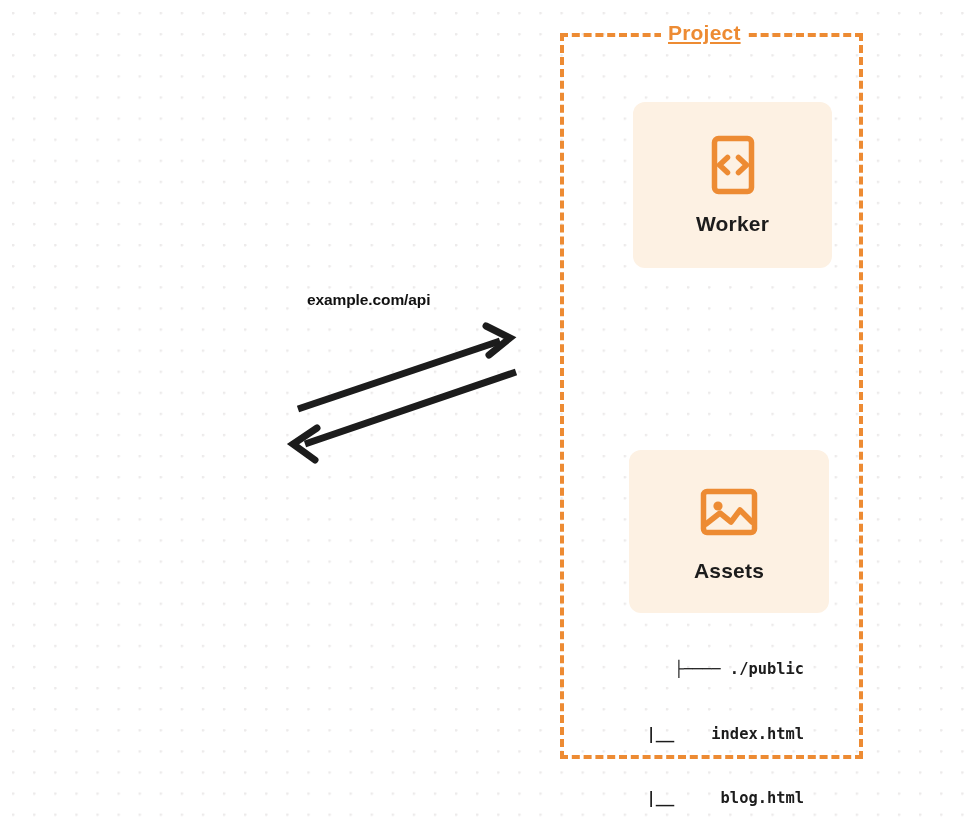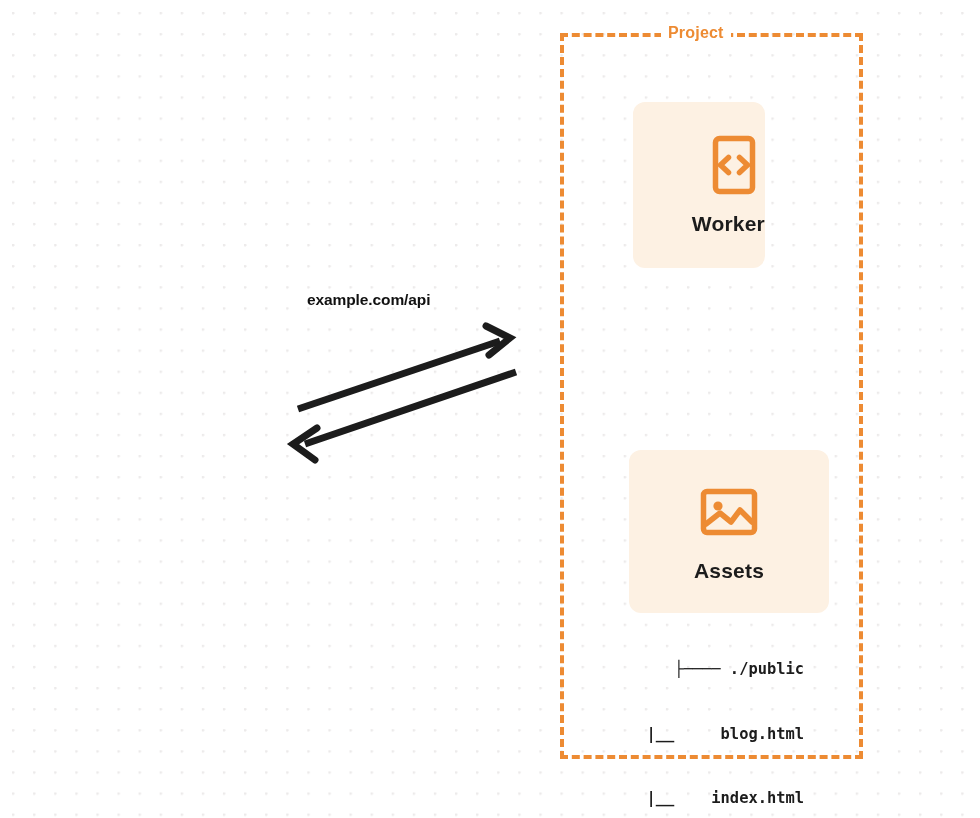--- a/index.html
+++ b/index.html
@@ -71,44 +71,44 @@
     box-sizing: border-box;
     border: 4px dashed #ed8b33;
   }
 
   .project-title {
     position: absolute;
     left: 661px;
     top: 21px;
     padding: 0 7px;
     background: #ffffff;
-    font-size: 16px;
+    font-size: 21px;
     font-weight: bold;
     color: #ed8b33;
     letter-spacing: 0.2px;
     line-height: 24px;
+    text-decoration: underline;
   }
 
   
   .node-card {
     position: absolute;
     background: #fdf1e3;
     border-radius: 12px;
     display: flex;
     flex-direction: column;
     align-items: center;
     justify-content: center;
   }
 
   .node-card.worker {
     left: 633px;
     top: 102px;
-    width: 132px;
+    width: 199px;
     height: 166px;
-    align-items: flex-end;
   }
 
   .node-card.assets {
     left: 629px;
     top: 450px;
     width: 200px;
     height: 163px;
   }
 
   .node-icon {
@@ -178,18 +178,18 @@
     <svg class="node-icon" viewBox="0 0 62 62">
       <rect x="5.5" y="10.5" width="51" height="41" rx="3.5" ry="3.5" fill="none" stroke="#ed8b33" stroke-width="5.5"></rect>
       <circle cx="20" cy="25" r="4.6" fill="#ed8b33"></circle>
       <polyline points="8,43 22,32 33,41 42,29 54,41" fill="none" stroke="#ed8b33" stroke-width="5.5" stroke-linecap="round" stroke-linejoin="round"></polyline>
     </svg>
     <span class="node-label">Assets</span>
   </div>
 
   <div class="file-tree">
     <span class="tree-row">├──── ./public</span>
+    <span class="tree-row">  |__    index.html</span>
     <span class="tree-row">  |__     blog.html</span>
-    <span class="tree-row">  |__    index.html</span>
     
   </div>
 
 </div>
 
 </body></html>

